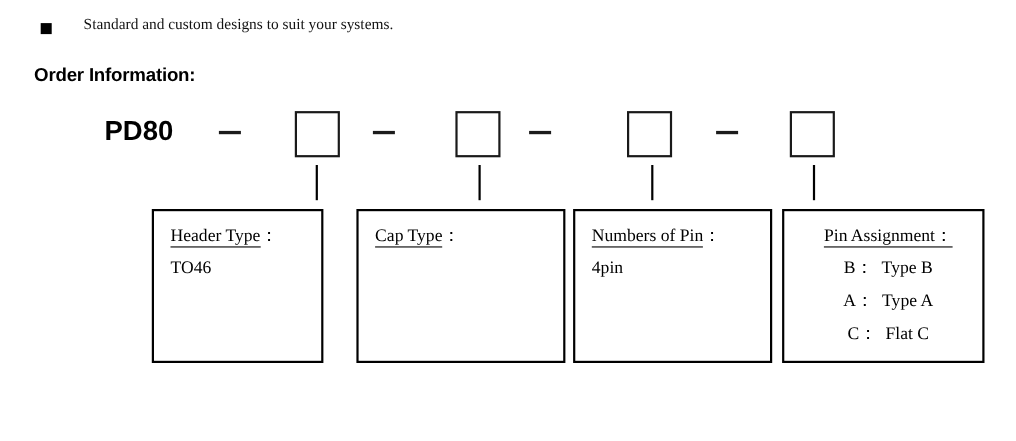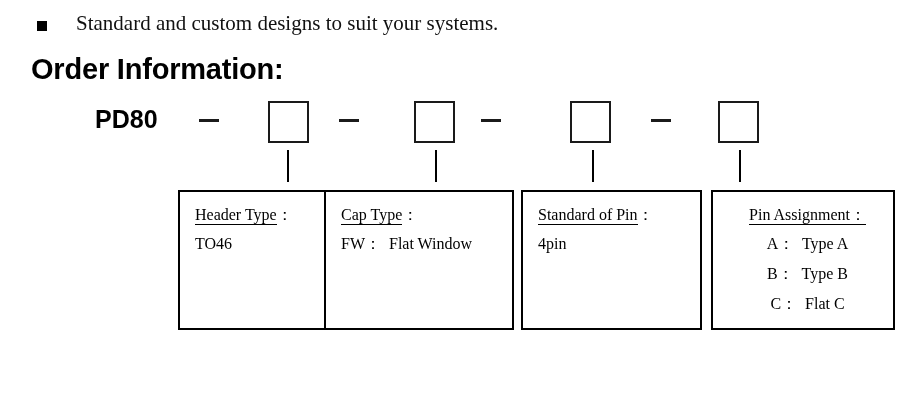--- a/index.html
+++ b/index.html
@@ -36,34 +36,34 @@
     top: 13px;
     width: 10px;
     height: 10px;
     background: #000000;
   }
   .bullet-text {
     position: absolute;
     left: 76px;
     top: 4px;
     font-family: "Liberation Serif", "DejaVu Serif", serif;
-    font-size: 21px;
+    font-size: 14px;
     line-height: 22px;
     white-space: nowrap;
     color: #111111;
   }
 
   
   .section-title {
     position: absolute;
     left: 31px;
     top: 54px;
     font-family: "Liberation Sans", "DejaVu Sans", sans-serif;
     font-weight: bold;
-    font-size: 29px;
+    font-size: 17px;
     line-height: 30px;
     letter-spacing: -0.2px;
     white-space: nowrap;
     color: #000000;
   }
 
   
   .code-row {
     position: absolute;
     left: 0;
@@ -168,44 +168,43 @@
     <span class="code-box" style="left:268px;"></span>
     <span class="code-box" style="left:414px;"></span>
     <span class="code-box" style="left:570px;"></span>
     <span class="code-box" style="left:718px;"></span>
 
     <span class="stem" style="left:287px;"></span>
     <span class="stem" style="left:435px;"></span>
     <span class="stem" style="left:592px;"></span>
     <span class="stem" style="left:739px;"></span>
 
-    <div class="info-box" style="left:138px; width:156px;margin-left:40px;">
+    <div class="info-box" style="left:138px; width:156px;">
       <div class="info-inner">
         <div class="info-heading"><span class="u">Header Type</span><span>：</span></div>
         <div class="info-line">TO46</div>
       </div>
     </div>
 
     <div class="info-box" style="left:324px; width:190px;">
       <div class="info-inner">
         <div class="info-heading"><span class="u">Cap Type</span><span>：</span></div>
-        <div class="info-line">FW：  Flat Window</div>
       </div>
     </div>
 
     <div class="info-box" style="left:521px; width:181px;">
       <div class="info-inner">
-        <div class="info-heading"><span class="u">Standard of Pin</span><span>：</span></div>
+        <div class="info-heading"><span class="u">Numbers of Pin</span><span>：</span></div>
         <div class="info-line">4pin</div>
       </div>
     </div>
 
     <div class="info-box" style="left:711px; width:184px;text-align:center;">
       <div class="info-inner">
         <div class="info-heading"><span class="u">Pin Assignment： </span><span></span></div>
+        <div class="info-line">B：  Type B</div>
         <div class="info-line">A：  Type A</div>
-        <div class="info-line">B：  Type B</div>
         <div class="info-line">C：  Flat C</div>
       </div>
     </div>
 
   </div>
 </div>
 
 </body></html>

